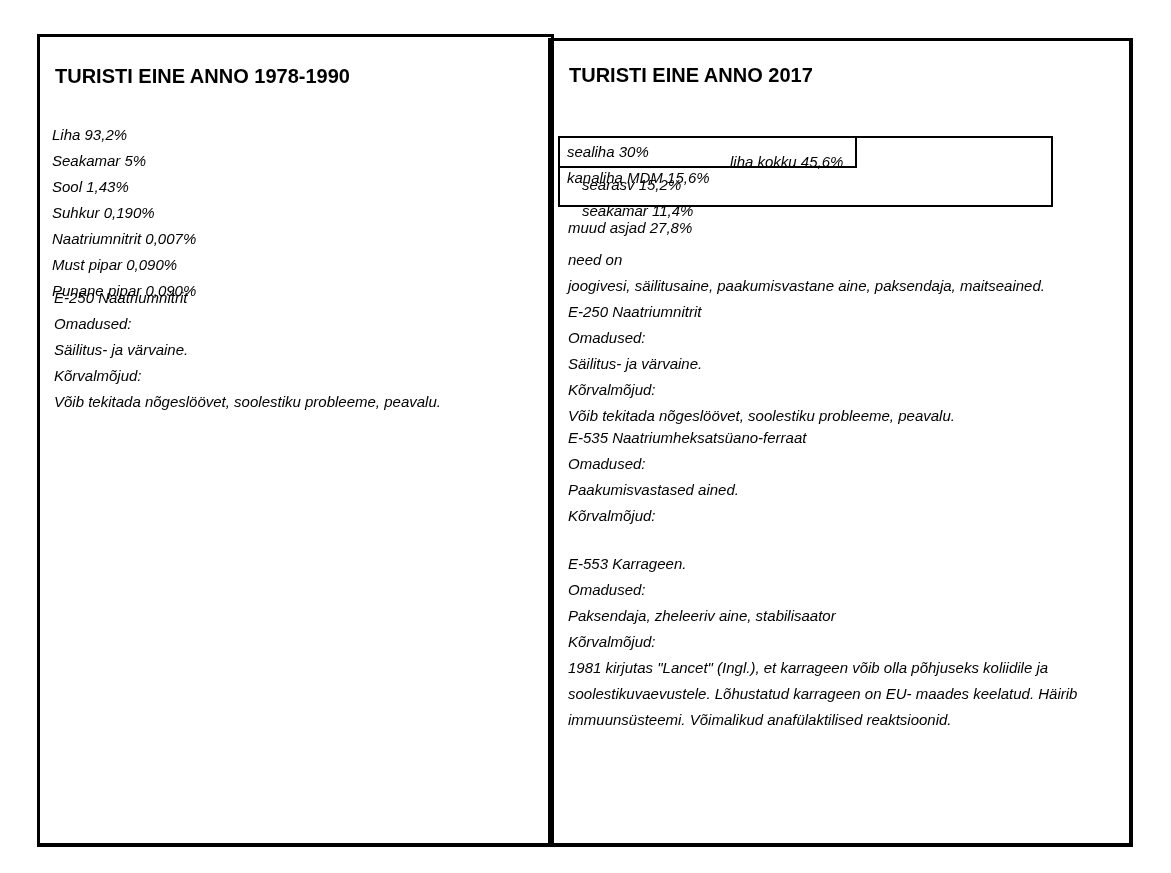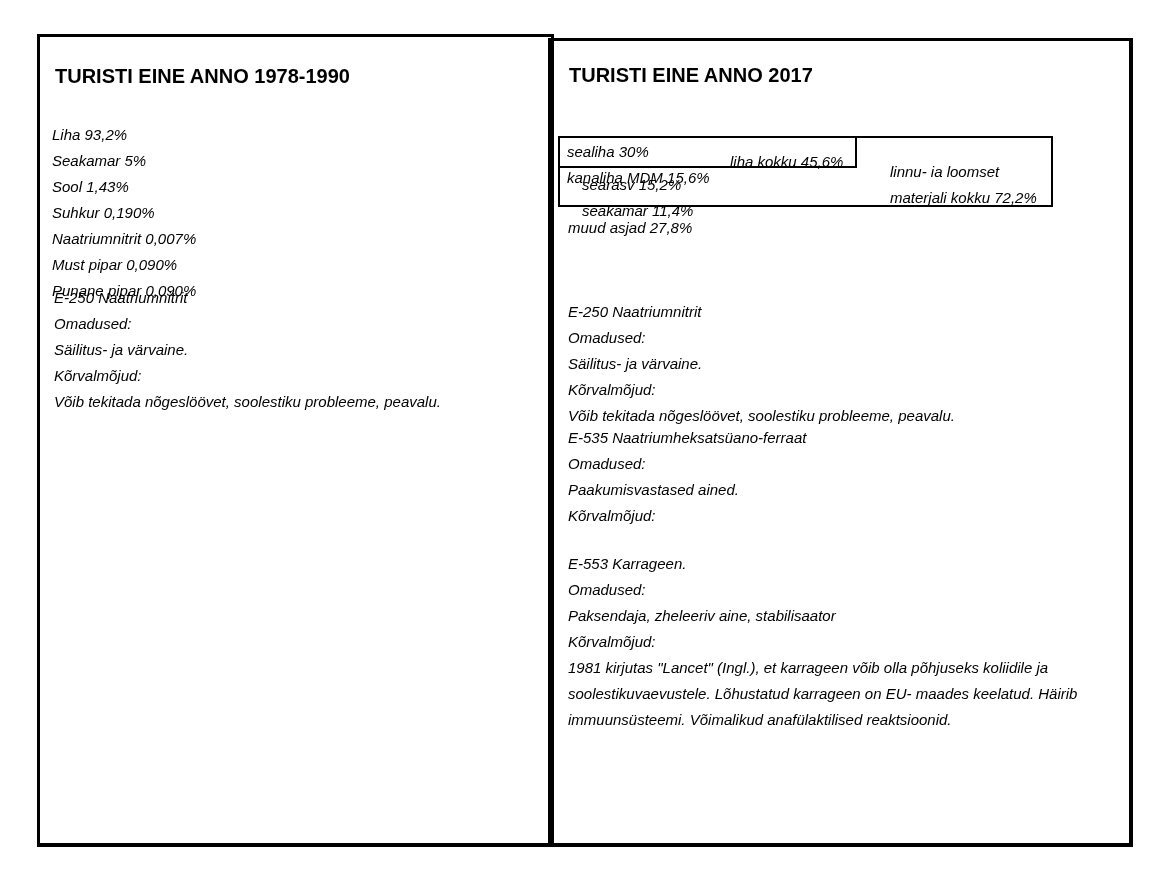--- a/index.html
+++ b/index.html
@@ -105,26 +105,26 @@
     <h1 class="title">TURISTI EINE ANNO 2017</h1>
 
     <div class="meat-box">
       <div class="inner-box">
         <div class="body-text multiline inner-rows">sealiha 30%
 kanaliha MDM 15,6%</div>
         <div class="body-text liha-total">liha kokku 45,6%</div>
       </div>
       <div class="body-text multiline outer-rows">searasv 15,2%
 seakamar 11,4%</div>
-      <div class="body-text multiline animal-total">linnu- ia loomset
-materjali kokku 72,2%</div>
     </div>
 
     <div class="body-text muud-asjad">muud asjad 27,8%</div>
 
+    <div class="body-text multiline need-block">need on
+joogivesi, säilitusaine, paakumisvastane aine, paksendaja, maitseained.</div>
 
     <div class="body-text additive-block rp-additive-0">
       <div>E-250 Naatriumnitrit</div>
       <div>Omadused:</div>
       <div class="multiline">Säilitus- ja värvaine.</div>
       <div>Kõrvalmõjud:</div>
       <div class="multiline">Võib tekitada nõgeslöövet, soolestiku probleeme, peavalu.</div>
     </div>
 
     <div class="body-text additive-block rp-additive-1">

